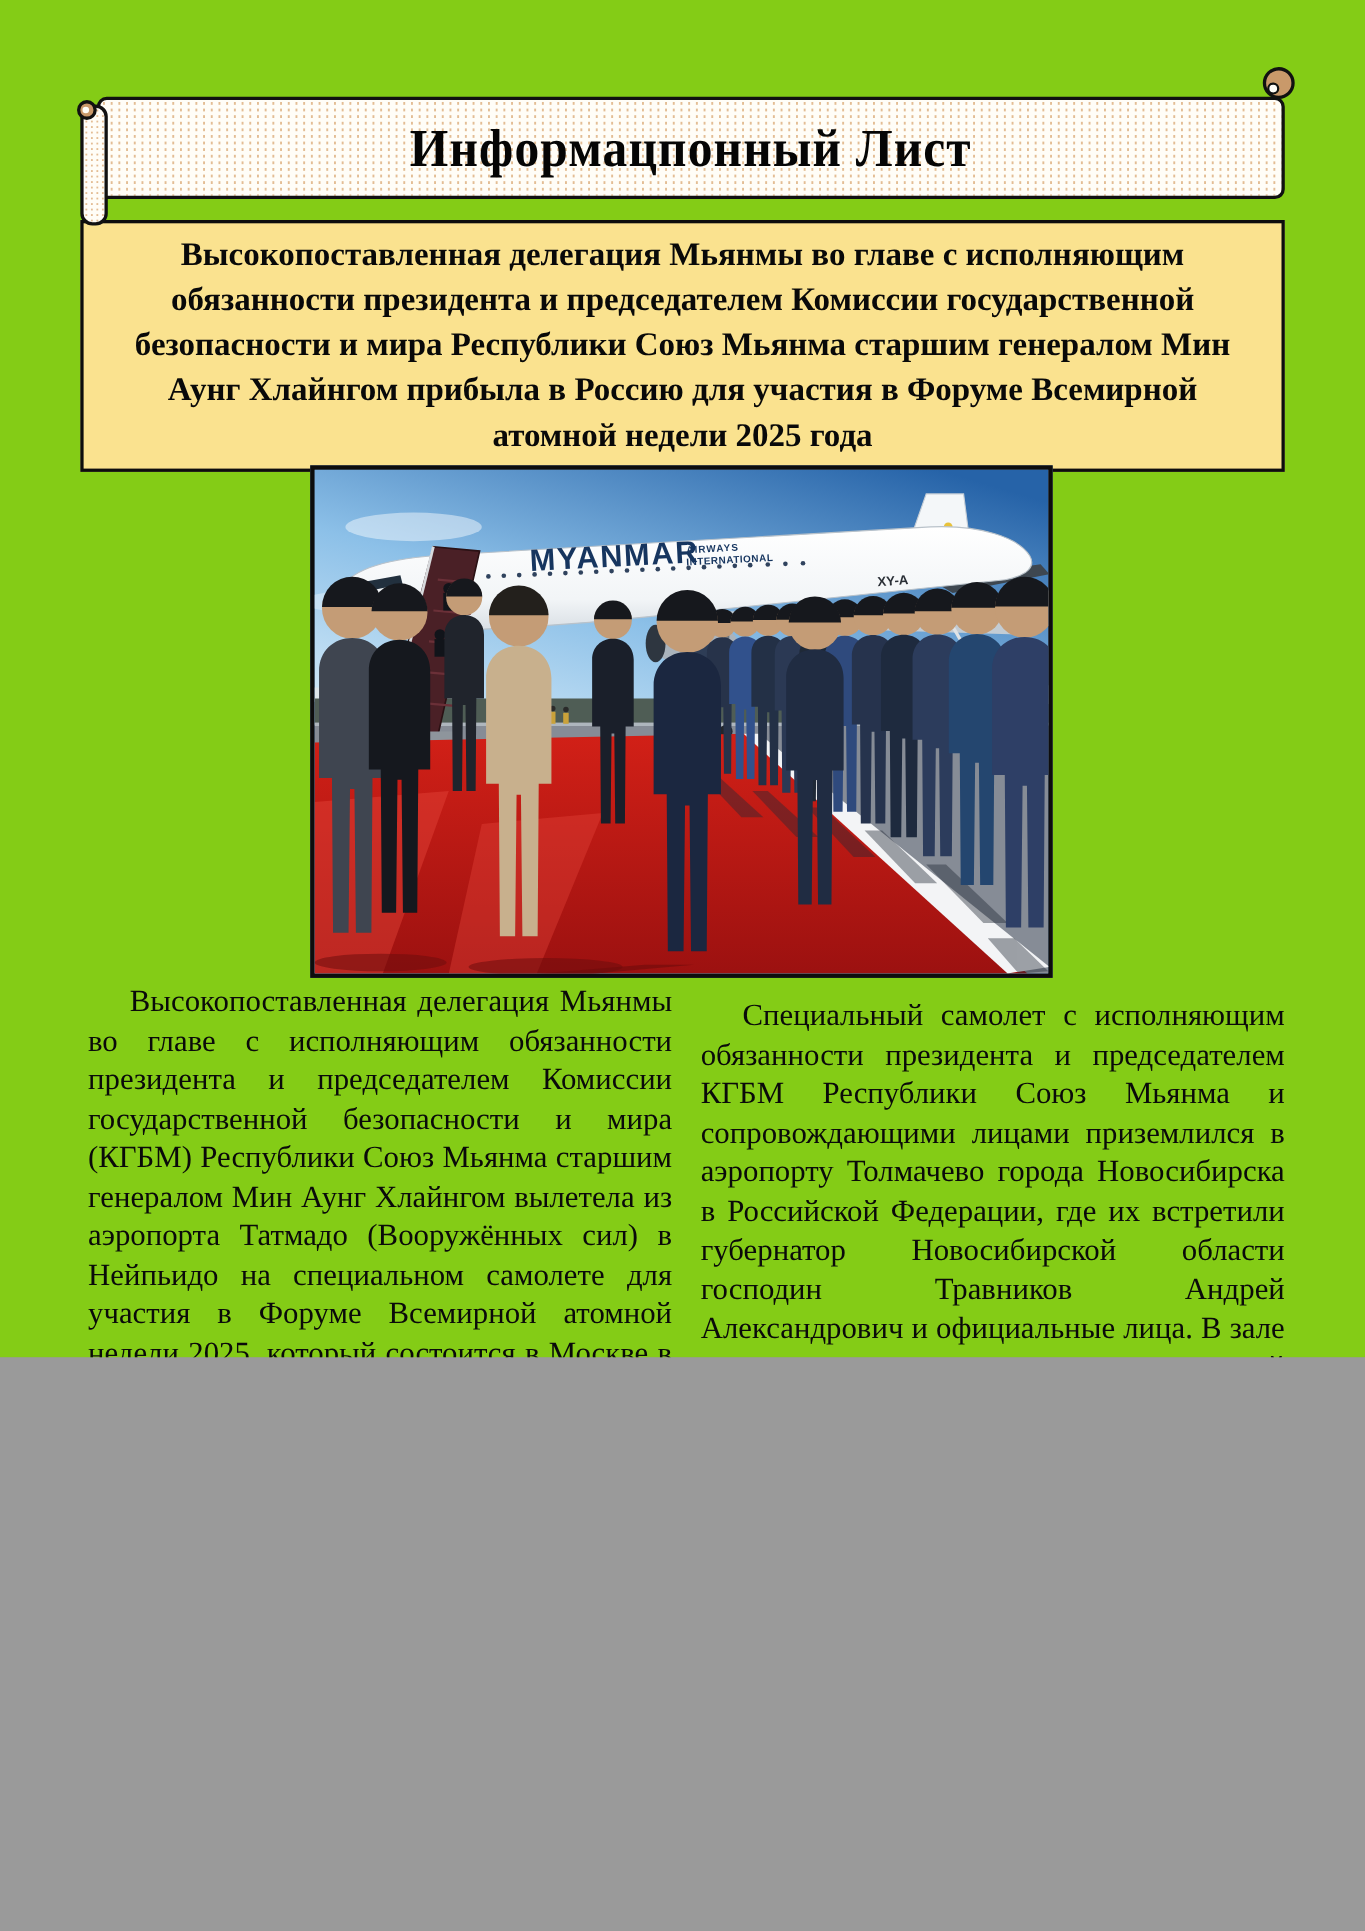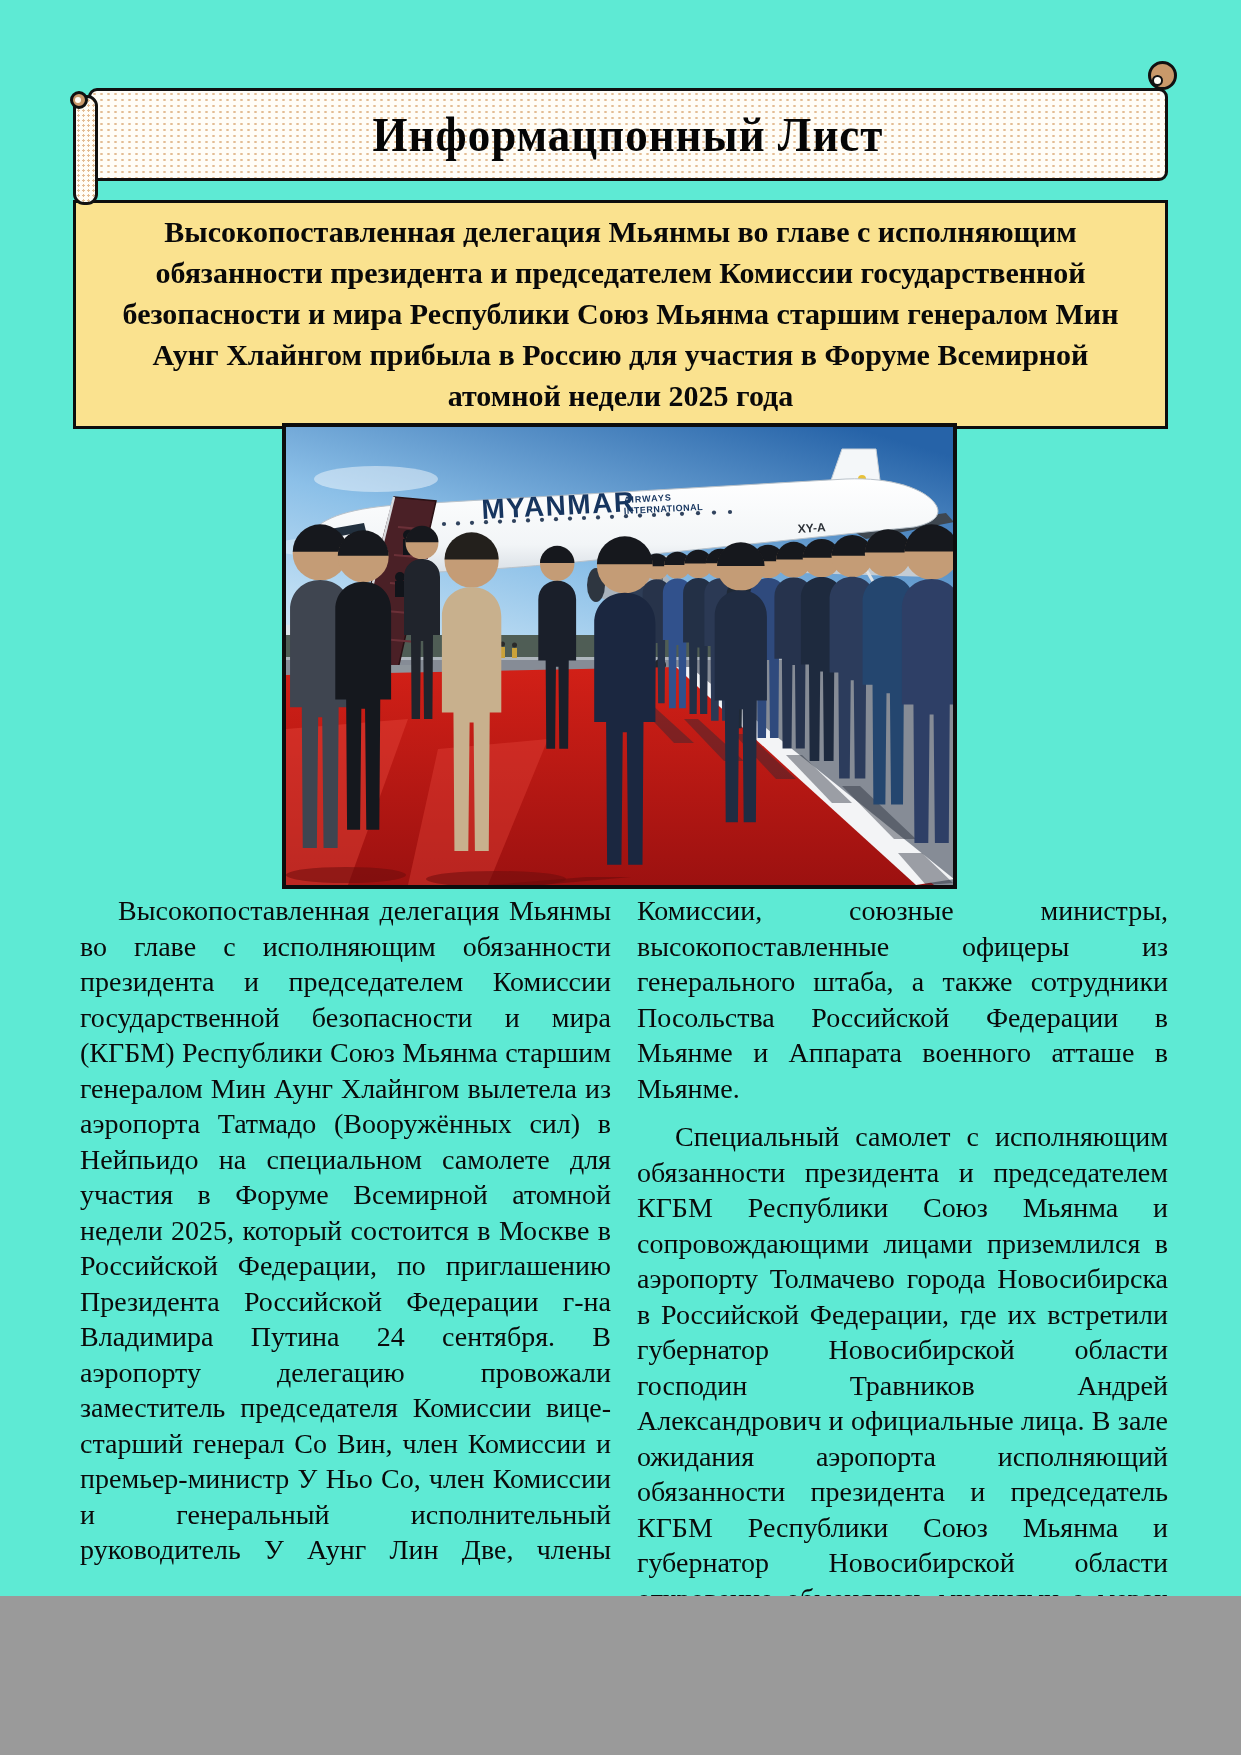--- a/index.html
+++ b/index.html
@@ -1,17 +1,17 @@
 <!DOCTYPE html>
 <html><head>
 <meta charset="utf-8">
 <style>
   html,body{margin:0;padding:0;background:#9a9a9a;}
   .page{
-    position:relative;width:1241px;height:1596px;background:#5eead4;
+    position:relative;width:1241px;height:1234px;background:#84cc16;
     margin:0 auto;overflow:hidden;
     font-family:"Liberation Serif","DejaVu Serif",serif;color:#0a0a0a;
   }
   
   .scroll{position:absolute;left:73px;top:88px;width:1095px;height:93px;}
   .scroll-main{
     position:absolute;left:15px;right:0;top:0;bottom:0;
     border:3px solid #111;border-radius:9px;
     background-color:#fffdf7;
     background-image:radial-gradient(#e3bd94 1.1px,rgba(0,0,0,0) 1.3px);
@@ -227,17 +227,16 @@
         <use href="#person" transform="translate(298,108) scale(3.40)" style="--suit:#1b2740"></use>
         <use href="#person" transform="translate(420,114) scale(2.90)" style="--suit:#202c42"></use>
       </g>
     </svg>
   </div>
 
   <div class="col col-left">
     <p class="p-indent p-flow">Высокопоставленная делегация Мьянмы во главе с исполняющим обязанности президента и председателем Комиссии государственной безопасности и мира (КГБМ) Республики Союз Мьянма старшим генералом Мин Аунг Хлайнгом вылетела из аэропорта Татмадо (Вооружённых сил) в Нейпьидо на специальном самолете для участия в Форуме Всемирной атомной недели 2025, который состоится в Москве в Российской Федерации, по приглашению Президента Российской Федерации г-на Владимира Путина 24 сентября. В аэропорту делегацию провожали заместитель председателя Комиссии вице-старший генерал Со Вин, член Комиссии и премьер-министр У Ньо Со, член Комиссии и генеральный исполнительный руководитель У Аунг Лин Две, члены</p>
   </div>
   <div class="col col-right">
-    <p>Комиссии, союзные министры, высокопоставленные офицеры из генерального штаба, а также сотрудники Посольства Российской Федерации в Мьянме и Аппарата военного атташе в Мьянме.</p>
     <p class="p-indent p-second">Специальный самолет с исполняющим обязанности президента и председателем КГБМ Республики Союз Мьянма и сопровождающими лицами приземлился в аэропорту Толмачево города Новосибирска в Российской Федерации, где их встретили губернатор Новосибирской области господин Травников Андрей Александрович и официальные лица. В зале ожидания аэропорта исполняющий обязанности президента и председатель КГБМ Республики Союз Мьянма и губернатор Новосибирской области откровенно обменялись мнениями о мерах по укреплению сотрудничества.</p>
   </div>
 
 </div>
 
 </body></html>

